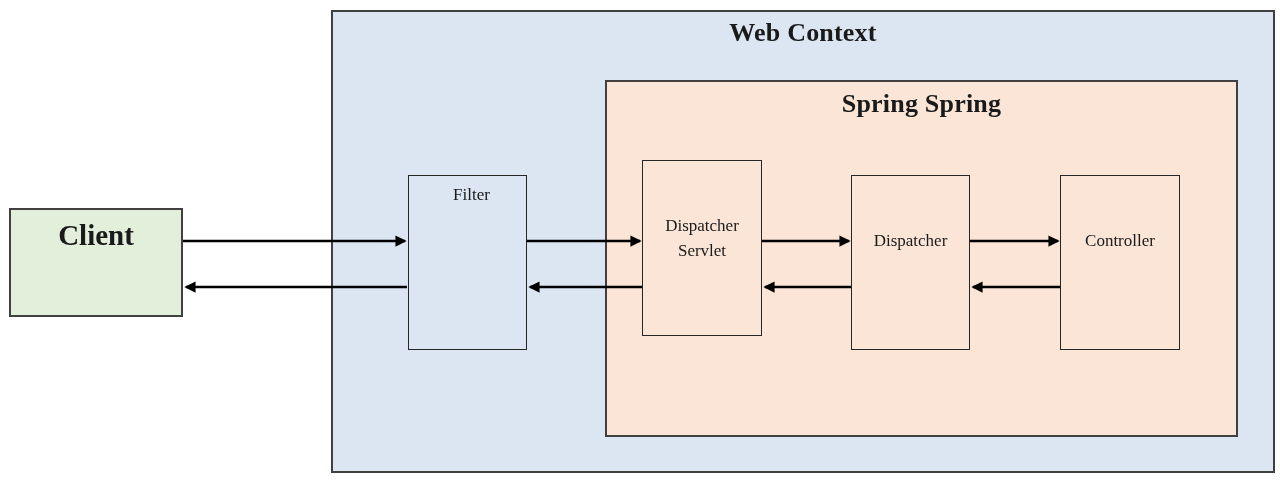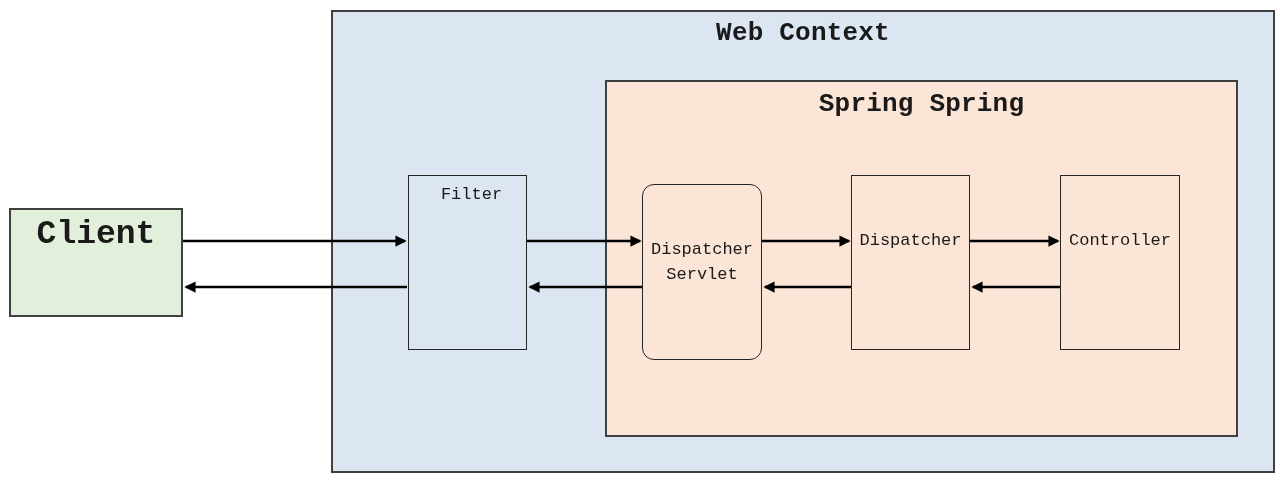--- a/index.html
+++ b/index.html
@@ -5,21 +5,21 @@
   html, body {
     margin: 0;
     padding: 0;
     background: #ffffff;
   }
   .canvas {
     position: relative;
     width: 1280px;
     height: 484px;
     background: var(--background, #ffffff);
-    font-family: Liberation Mono, monospace;
+    font-family: Liberation Serif, serif;
     color: #1a1a1a;
     overflow: hidden;
   }
   .box {
     position: absolute;
     box-sizing: border-box;
   }
   
   .web-context {
     left: 331px; top: 10px;
@@ -50,21 +50,21 @@
     left: 9px; top: 208px;
     width: 174px; height: 109px;
     background: var(--client-fill, #e2efda);
     border: 2px solid var(--box-border, #404040);
   }
   .client-label {
     display: block;
     text-align: center;
     padding-top: 11px;
     font-weight: bold;
-    font-size: 33px;
+    font-size: 29px;
     line-height: 28px;
   }
 
   
   .filter {
     left: 408px; top: 175px;
     width: 119px; height: 175px;
     background: var(--filter-fill, #dce6f2);
     border: 1.5px solid var(--inner-box-border, #262626);
     padding-left: 8px;
@@ -75,21 +75,21 @@
     padding-top: 10px;
     font-size: 17px;
     line-height: 18px;
   }
 
   
   .spring-node {
     background: var(--inner-box-fill, #fbe5d6);
     border: 1.5px solid var(--inner-box-border, #262626);
   }
-  .dispatcher   { left: 642px;  top: 184px; width: 120px; height: 176px; border-radius: 12px; }
+  .dispatcher   { left: 642px;  top: 160px; width: 120px; height: 176px; }
   .interceptor  { left: 851px;  top: 175px; width: 119px; height: 175px; }
   .controller   { left: 1060px; top: 175px; width: 120px; height: 175px; }
   .spring-node-label {
     display: block;
     text-align: center;
     padding: 52px 4px 0 4px;
     font-size: 17px;
     line-height: 25px;
   }
 

